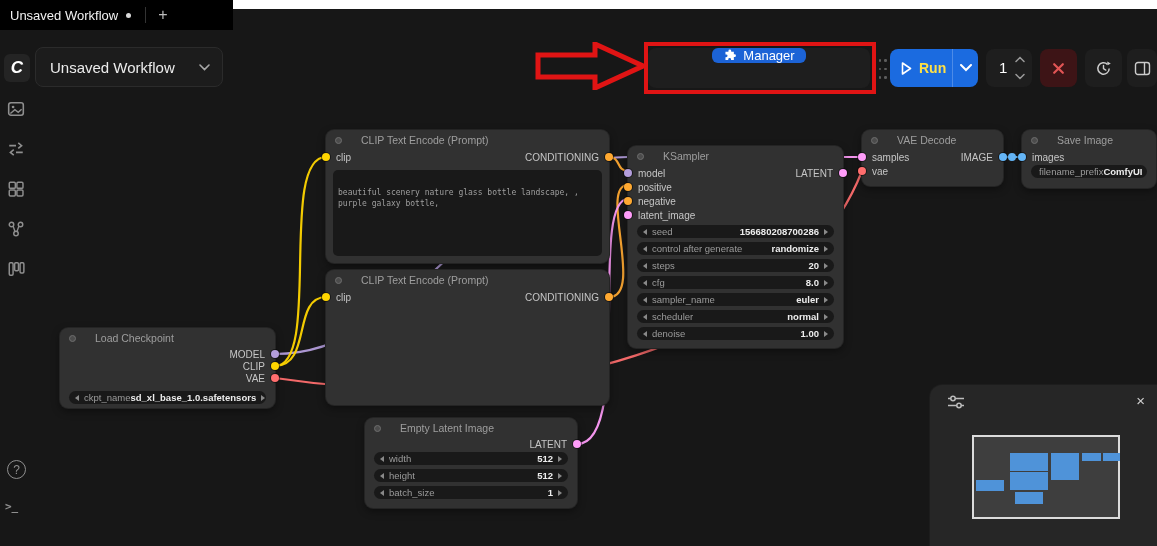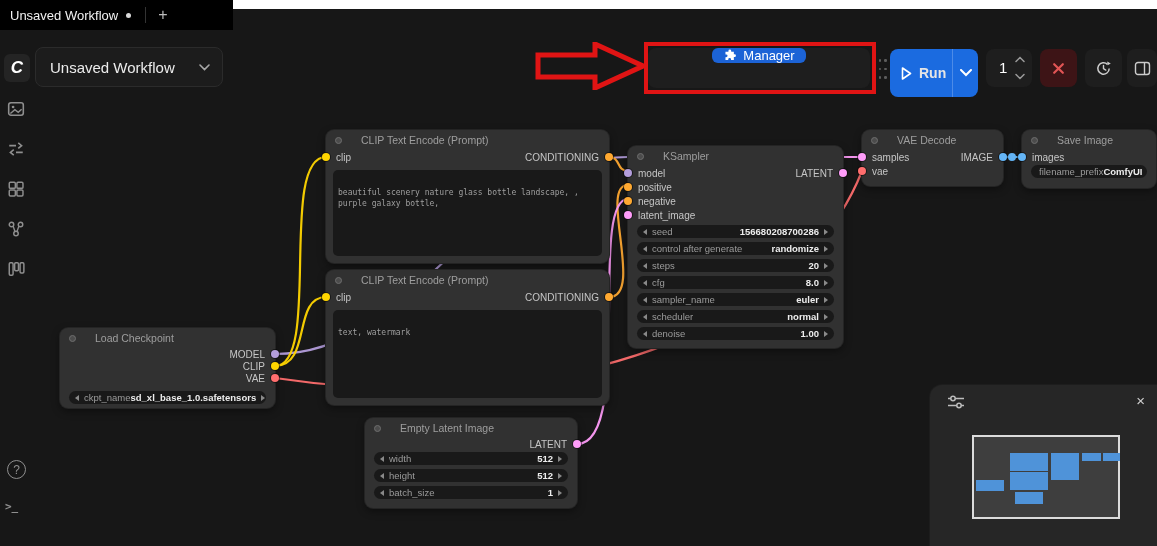--- a/index.html
+++ b/index.html
@@ -38,22 +38,22 @@
   #mgr-group { left:648px; top:48px; width:222px; height:40px; background:#1e1e1e; border-radius:8px;
     z-index:6; display:flex; align-items:center; padding:0 12px; gap:15px;flex-direction:column; }
   #manager-btn { height:28px; border-radius:6px; display:flex; align-items:center; gap:6px;
     padding:0 11px; color:#fff; font-size:13px; }
 
   
   #drag-handle { left:877px; top:56px; width:11px; height:26px; z-index:5;
     display:grid; grid-template-columns:repeat(2,1fr); grid-template-rows:repeat(3,1fr);
     justify-items:center; align-items:center; }
   #drag-handle i { width:2.5px; height:2.5px; border-radius:50%; background:#5d5d5d; }
-  #run-btn { left:890px; top:49px; width:88px; height:48px; border-radius:8px; z-index:5;
-    display:flex; align-items:stretch; color:#e5e5e5; }
+  #run-btn { left:890px; top:49px; width:88px; height:38px; border-radius:8px; z-index:5;
+    display:flex; align-items:stretch; color:#fde047; }
   #run-main { display:flex; align-items:center; gap:7px; padding:0 6px 0 11px; font-size:14px; font-weight:600; }
   #run-caret { width:26px; display:flex; align-items:center; justify-content:center;
     border-left:1px solid rgba(255,255,255,.22); }
   #batch-stepper { left:986px; top:49px; width:46px; height:38px; background:#1e1e1e; border-radius:8px;
     z-index:5; color:#fff; }
   #batch-count { position:absolute; left:13px; top:10px; font-size:15px; }
   #cancel-btn { left:1040px; top:49px; width:37px; height:38px; background:#3d1416; border-radius:8px;
     z-index:5; display:flex; align-items:center; justify-content:center; }
   #history-btn { left:1085px; top:49px; width:37px; height:38px; background:#1e1e1e; border-radius:8px;
     z-index:5; display:flex; align-items:center; justify-content:center; }
@@ -296,21 +296,20 @@
     <div class="nhead">
       <span class="ndot"></span>
       <span>CLIP Text Encode (Prompt)</span>
     </div>
     <div class="prow">
       <span class="pdot in" style="background: rgb(255, 213, 0);"></span>
       <span>clip</span>
       <span class="out-label">CONDITIONING</span>
       <span class="pdot out" style="background: rgb(255, 169, 49);"></span>
     </div>
-    <div class="twidget">text, watermark</div>
   </div>
 
   <div class="node" style="left:365px;top:418px;width:212px;height:90px">
     <div class="nhead">
       <span class="ndot"></span>
       <span>Empty Latent Image</span>
     </div>
     <div class="prow prow-sm">
       <span class="out-label">LATENT</span>
       <span class="pdot out" style="background: rgb(255, 156, 249);"></span>

